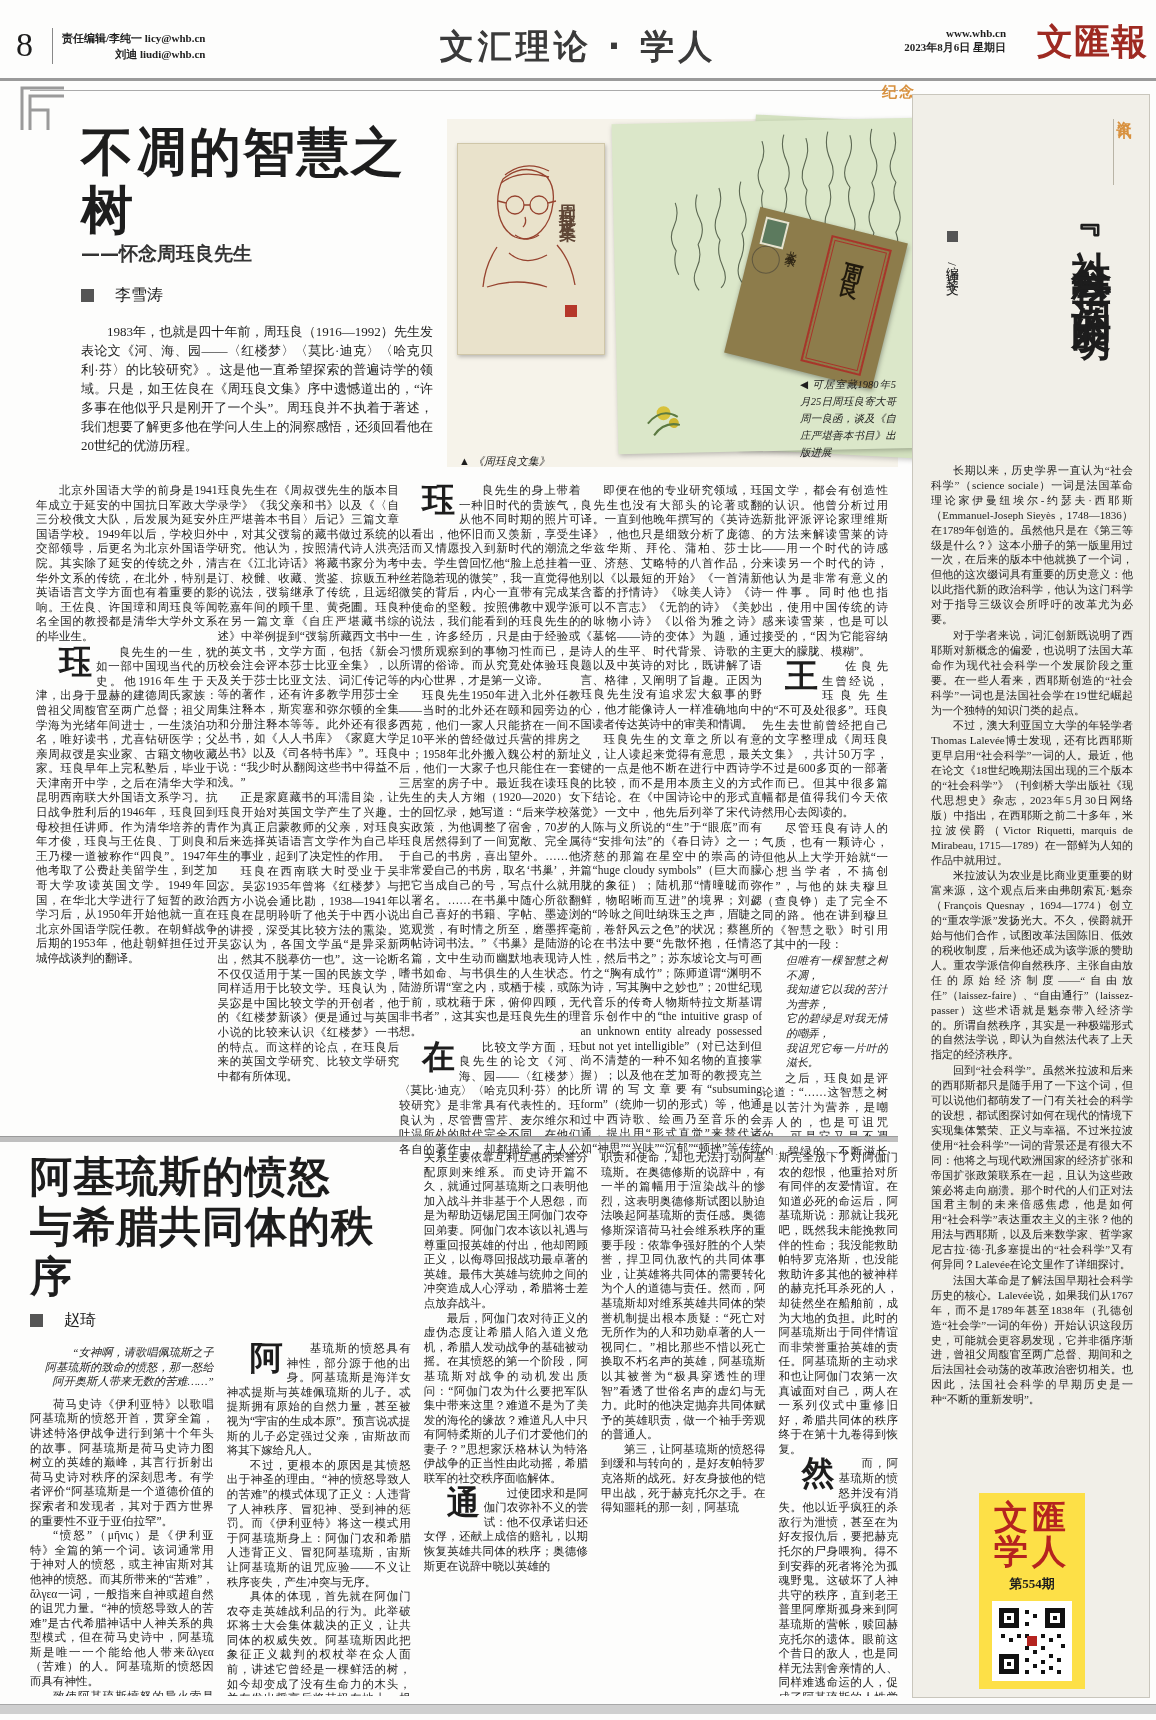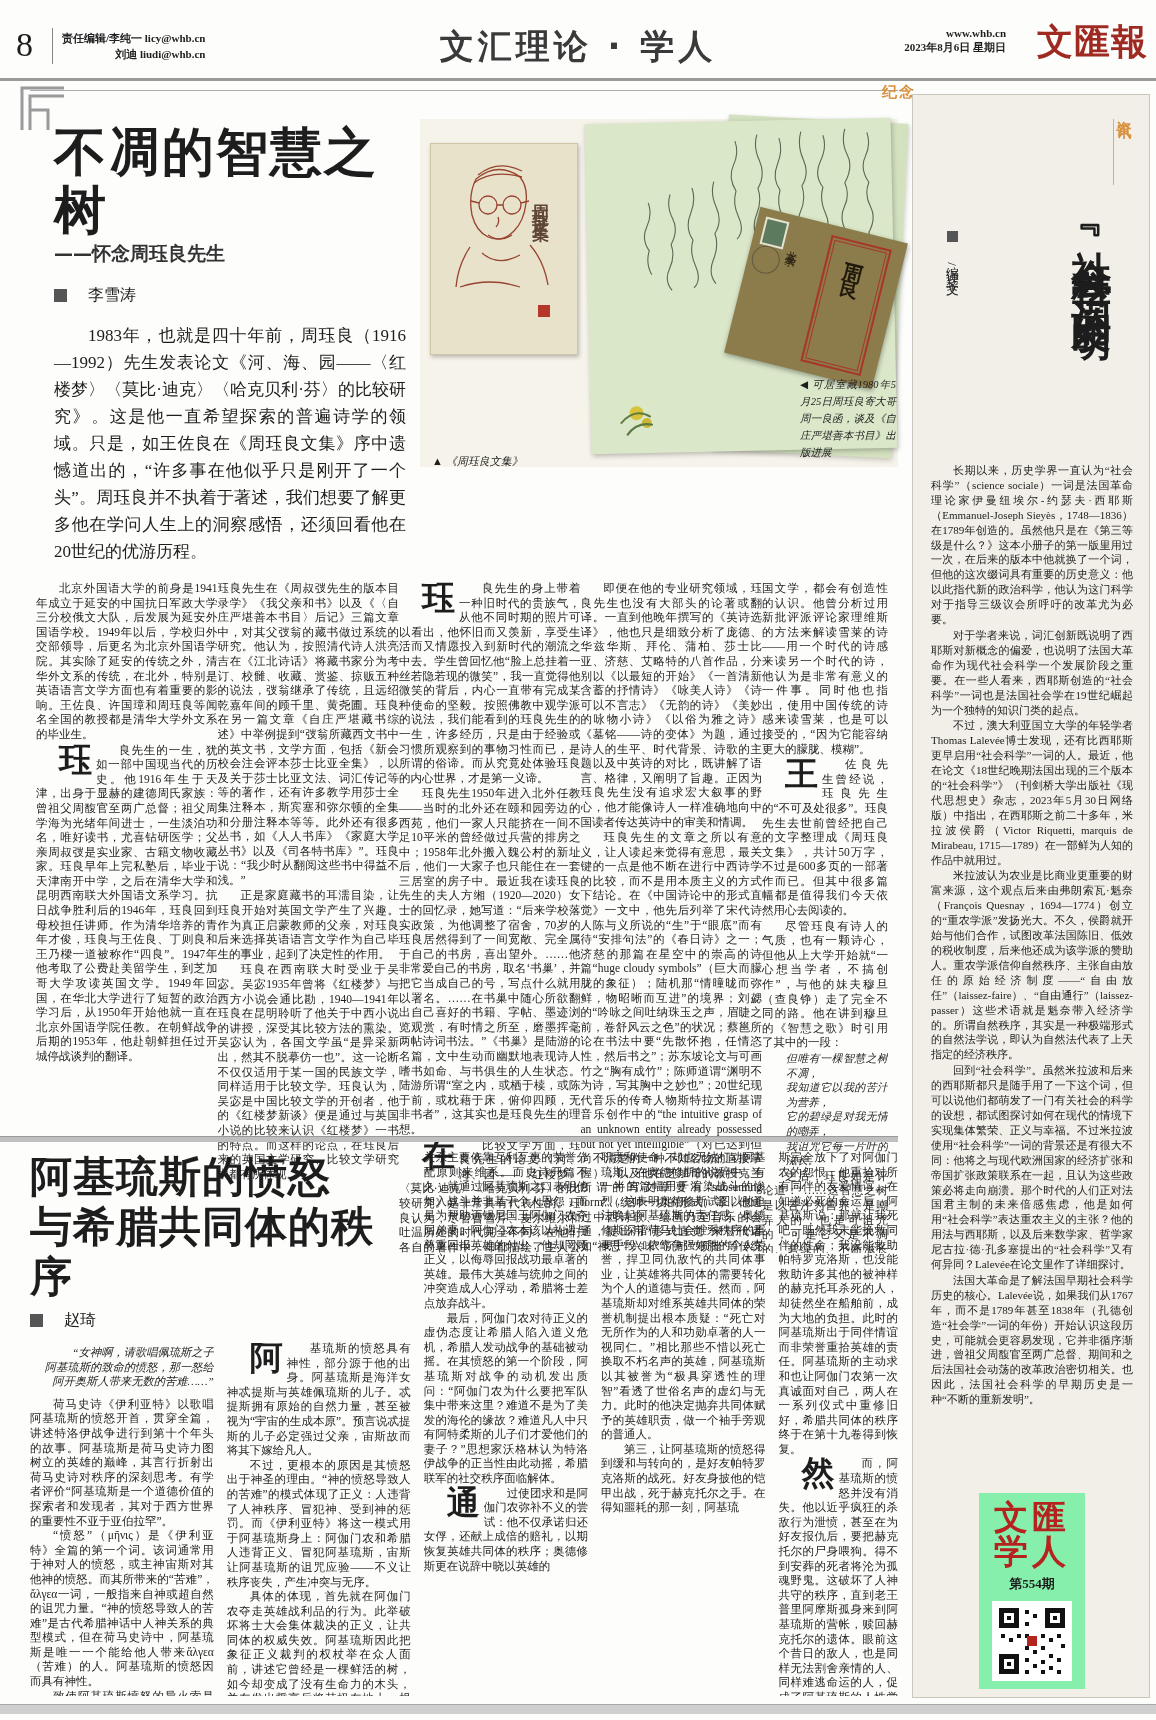--- a/index.html
+++ b/index.html
@@ -25,25 +25,25 @@
   .para.quote{text-indent:0;white-space:pre-line;font-style:italic;text-align:right;font-size:.98em;padding:4px 0 8px;}
   .dropcap{float:left;font-size:33px;line-height:30px;font-weight:bold;padding:2px 4px 0 0;
            font-family:"DejaVu Sans",sans-serif;}
   .byline{display:flex;align-items:center;gap:21px;font-size:16px;font-family:"Liberation Serif",serif;}
   .bmark{width:13px;height:13px;background:#555;display:inline-block;}
   
   .main-art{position:absolute;left:30px;top:90px;width:868px;height:1042px;border-top:1px solid #aaa;}
   .label-mem{position:absolute;right:-18px;top:-8px;color:#d8913f;font-weight:bold;font-size:15px;
              font-family:"DejaVu Sans",sans-serif;letter-spacing:2px;}
   .ma-top{display:flex;padding:28px 0 6px 24px;}
-  .ma-left{width:352px;flex:none;}
+  .ma-left{width:352px;flex:none;margin-left:27px;}
   .ma-left h1{margin:4px 0 2px;font-size:52px;line-height:58px;letter-spacing:2px;
               font-family:"DejaVu Sans","Liberation Sans",sans-serif;font-weight:900;}
   .subtitle{font-size:19px;font-weight:bold;font-family:"DejaVu Sans",sans-serif;color:#333;margin:2px 0 18px;}
-  .lede{margin:16px 0 0;font-size:17px;line-height:27px;text-align:justify;text-indent:2em;}
+  .lede{margin:16px 0 0;font-size:13px;line-height:19px;text-align:justify;text-indent:2em;}
   .ma-fig{position:relative;flex:1;height:348px;margin-left:14px;background:#f6f3ea;}
   .fig-caption-l{position:absolute;left:12px;bottom:-2px;font-size:11px;font-style:italic;}
   .fig-caption-r{position:absolute;right:2px;bottom:6px;width:96px;font-size:10.5px;line-height:17px;
                  font-style:italic;text-align:justify;}
   .bookcover{position:absolute;left:10px;top:24px;width:148px;height:212px;background:#e9e2cb;
              box-shadow:0 0 0 1px #cfc6a8 inset,1px 2px 4px rgba(0,0,0,.25);}
   .cover-txt{position:absolute;right:26px;top:48px;writing-mode:vertical-rl;font-size:17px;color:#5f4636;
              letter-spacing:5px;font-weight:bold;}
   .seal{position:absolute;right:28px;bottom:38px;width:12px;height:12px;background:#b5372a;}
   .letter{position:absolute;left:168px;top:2px;width:306px;height:330px;background:#dbe7c9;
@@ -83,21 +83,21 @@
   .label-info::after{content:"";display:block;width:1px;height:66px;background:#b9b4a6;margin-top:10px;margin-left:7px;}
   .sb-titlezone{position:absolute;left:0;top:100px;width:236px;height:330px;}
   .sb-title{position:absolute;right:32px;top:16px;height:308px;margin:0;writing-mode:vertical-rl;
             font-size:40px;line-height:52px;font-weight:bold;letter-spacing:8px;
             font-family:"Liberation Serif",serif;}
   .sb-byline{position:absolute;left:30px;top:36px;writing-mode:vertical-rl;font-size:13px;letter-spacing:3px;}
   .sb-byline .bmark{width:11px;height:11px;margin-bottom:8px;}
   .sb-body{position:absolute;left:18px;top:368px;width:202px;height:1026px;overflow:hidden;
            font-size:11px;line-height:14.9px;}
   .sb-body .para{margin-bottom:1px;}
-  .sb-brand{position:absolute;left:66px;top:1398px;width:106px;height:196px;background:#86efac;
+  .sb-brand{position:absolute;left:66px;top:1398px;width:106px;height:196px;background:#fde047;
             text-align:center;padding-top:8px;box-sizing:border-box;}
   .wx-logo{color:#b5231f;font-weight:900;font-family:"Liberation Serif",serif;line-height:34px;font-size:34px;
            letter-spacing:4px;}
   .issue{font-size:13px;font-weight:bold;margin:6px 0 8px;}
   .qr{background:#fff;padding:3px;display:inline-block;}
   
   .footbar{position:absolute;left:0;top:1704px;width:1156px;height:9px;background:#cfcfcf;border-top:1px solid #a8a8a8;}
 </style>
 </head>
 <body>
@@ -197,21 +197,21 @@
     </div>
 
     <div class="cols">
       <div class="col">
           <p class="para">北京外国语大学的前身是1941年成立于延安的中国抗日军政大学三分校俄文大队，后发展为延安外国语学校。1949年以后，学校归外交部领导，后更名为北京外国语学院。其实除了延安的传统之外，清华外文系的传统，在北外，特别是英语语言文学方面也有着重要的影响。王佐良、许国璋和周珏良等闻名全国的教授都是清华大学外文系的毕业生。</p>
           <p class="para"><span class="dropcap">珏</span>良先生的一生，犹如一部中国现当代的历史。他1916年生于天津，出身于显赫的建德周氏家族：曾祖父周馥官至两广总督；祖父周学海为光绪年间进士，一生淡泊功名，唯好读书，尤喜钻研医学；父亲周叔弢是实业家、古籍文物收藏家。珏良早年上完私塾后，毕业于天津南开中学，之后在清华大学和昆明西南联大外国语文系学习。抗日战争胜利后的1946年，珏良回到母校担任讲师。作为清华培养的青年才俊，珏良与王佐良、丁则良和王乃樑一道被称作“四良”。1947年他考取了公费赴美留学生，到芝加哥大学攻读英国文学。1949年回国，在华北大学进行了短暂的政治学习后，从1950年开始他就一直在北京外国语学院任教。在朝鲜战争后期的1953年，他赴朝鲜担任过开城停战谈判的翻译。</p>
         </div>
       <div class="col">
           <p class="para flow">珏良先生在《周叔弢先生的版本目录学》《我父亲和书》以及《〈自庄严堪善本书目〉后记》三篇文章中，对其父弢翁的藏书做过系统的研究。他认为，按照清代诗人洪亮吉在《江北诗话》将藏书家分为考订、校雠、收藏、赏鉴、掠贩五种的说法，弢翁继承了传统，且远绍乾嘉年间的顾千里、黄尧圃。珏良在另一篇文章《自庄严堪藏书综述》中举例提到“弢翁所藏西文书中的英文书，文学方面，包括《新会校会注会评本莎士比亚全集》，以及关于莎士比亚文法、词汇传记等等的著作，还有许多教学用莎士全集注释本，斯宾塞和弥尔顿的全集和分册注释本等等。此外还有很多丛书，如《人人书库》《家庭大学丛书》以及《司各特书库》”。珏良说：“我少时从翻阅这些书中得益不浅。”</p>
           <p class="para">正是家庭藏书的耳濡目染，让珏良开始对英国文学产生了兴趣。作为真正启蒙教师的父亲，对珏良后来选择英语语言文学作为自己毕生的事业，起到了决定性的作用。</p>
-          <p class="para">珏良在西南联大时受业于吴宓。吴宓1935年曾将《红楼梦》与西方小说会通比勘，1940—1941年珏良在昆明聆听了他关于中西小说的讲授，深受其比较方法的熏染。吴宓认为，各国文学虽“是异采新出，然其不脱摹仿一也”。这一论断不仅仅适用于某一国的民族文学，同样适用于比较文学。珏良认为，吴宓是中国比较文学的开创者，他的《红楼梦新谈》便是通过与英国小说的比较来认识《红楼梦》一书的特点。而这样的论点，在珏良后来的英国文学研究、比较文学研究中都有所体现。</p>
+          <p class="para">珏良在西南联大时受业于吴宓。吴宓1935年曾将《红楼梦》与西方小说会通比勘，1938—1941年珏良在昆明聆听了他关于中西小说的讲授，深受其比较方法的熏染。吴宓认为，各国文学虽“是异采新出，然其不脱摹仿一也”。这一论断不仅仅适用于某一国的民族文学，同样适用于比较文学。珏良认为，吴宓是中国比较文学的开创者，他的《红楼梦新谈》便是通过与英国小说的比较来认识《红楼梦》一书的特点。而这样的论点，在珏良后来的英国文学研究、比较文学研究中都有所体现。</p>
         </div>
       <div class="col">
           <p class="para"><span class="dropcap">珏</span>良先生的身上带着一种旧时代的贵族气，从他不同时期的照片可以看出，他怀旧而又羡新，享受生活而又情愿投入到新时代的潮流之中去。学生曾回忆他“脸上总挂着一丝若隐若现的微笑”，我一直觉得他微笑的背后，内心一直带有完成某种使命的坚毅。按照佛教中观学派的说法，我们能看到的珏良先生的一生，许多经历，只是由于经验或习惯所观察到的事物习性而已，是所谓的俗谛。而从究竟处体验珏良的内心世界，才是第一义谛。</p>
           <p class="para">珏良先生1950年进入北外任教——当时的北外还在颐和园旁边的西苑，他们一家人只能挤在一间不足10平米的曾经做过兵营的排房之中；1958年北外搬入魏公村的新址后，他们一大家子也只能住在一套三居室的房子中。最近我在读珏良先生的夫人方缃（1920—2020）女士的回忆录，她写道：“后来学校落实政策，为他调整了宿舍，70岁的珏良居然得到了一间宽敞、完全属于自己的书房，喜出望外。……他非常爱自己的书房，取名‘书巢’，并把它当成自己的号，写点什么就用以署名。……在书巢中随心所欲翻出自己喜好的书籍、字帖、墨迹浏览观赏，有时情之所至，磨墨挥毫两帖诗词书法。”《书巢》是陆游的名篇，文中生动而幽默地表现诗人嗜书如命、与书俱生的人生状态。陆游所谓“室之内，或栖于椟，或陈于前，或枕藉于床，俯仰四顾，无非书者”，这其实也是珏良先生的理想。</p>
           <p class="para"><span class="dropcap">在</span>比较文学方面，珏良先生的论文《河、海、园——〈红楼梦〉〈莫比·迪克〉〈哈克贝利·芬〉的比较研究》是非常具有代表性的。珏良认为，尽管曹雪芹、麦尔维尔和吐温所处的时代完全不同，在他们各自的著作中，却都描绘了主人公与外部世界冲突的戏剧性场面。他希望通过对不同国家不同时代的作品做更多的归纳研究，“应当能发现更多共同的艺术结构原则，甚至达到建立某种普遍性的有使用价值的诗学”。这一研究其实已经直觉地打开了费正清“冲击—回应说”的理论格局。</p>
         </div>
       <div class="col">
           <p class="para">即便在他的专业研究领域，珏良先生也没有大部头的论著或翻译。一直到他晚年撰写的《英诗选译》，他也只是细致分析了庞德、华兹华斯、拜伦、蒲柏、莎士比亚、济慈、艾略特的八首作品，分别以《以最短的开始》《一首清新含蓄的抒情诗》《咏美人诗》《诗可以不言志》《无韵的诗》《美妙的咏物小诗》《以俗为雅之诗》《墓铭——诗的变体》为题，通过诗人的生平、时代背景、诗歌的主题以及中英诗的对比，既讲解了语言、格律，又阐明了旨趣。正因为珏良先生没有追求宏大叙事的野心，他才能像诗人一样准确地向中国读者传达英诗中的审美和情调。</p>
           <p class="para">珏良先生的文章之所以有意义，让人读起来觉得有意思，最关键的一点是他不断在进行中西诗学的比较，而不是用本质主义的方式下结论。在《中国诗论中的形式直觉》一文中，他先后列举了宋代诗人陈与义所说的“生”于“眼底”而有待“安排句法”的《春日诗》之一；济慈的那篇在星空中的崇高的诗篇“huge cloudy symbols”（巨大而朦胧的象征）；陆机那“情曈昽而弥鲜，物昭晰而互进”的境界；刘勰的“吟咏之间吐纳珠玉之声，眉睫之前，卷舒风云之色”的状况；蔡邕所论在书法中要“先散怀抱，任情恣性，然后书之”；苏东坡论文与可画竹之“胸有成竹”；陈师道谓“渊明不为诗，写其胸中之妙也”；20世纪现代音乐的传奇人物斯特拉文斯基谓音乐创作中的“the intuitive grasp of an unknown entity already possessed but not yet intelligible”（对已达到但尚不清楚的一种不知名物的直接掌握）；以及他在芝加哥的教授克兰所谓的写文章要有“subsuming form”（统帅一切的形式）等，他通过中西诗歌、绘画乃至音乐的会通，提出用“形式直觉”来替代诸如“神思”“兴味”“沉郁”“顿挫”等传统文论的范畴。除了中国的诗词，他也提到19世纪英国著名批评家阿诺德分析当时英国诗作的时候，也会用到这一分析形式。“我认为把‘形式直觉’作为中国诗论的一个特点，掌握住这一点以研究中国诗论就不会发生那种通常的误解。”</p>
         </div>

